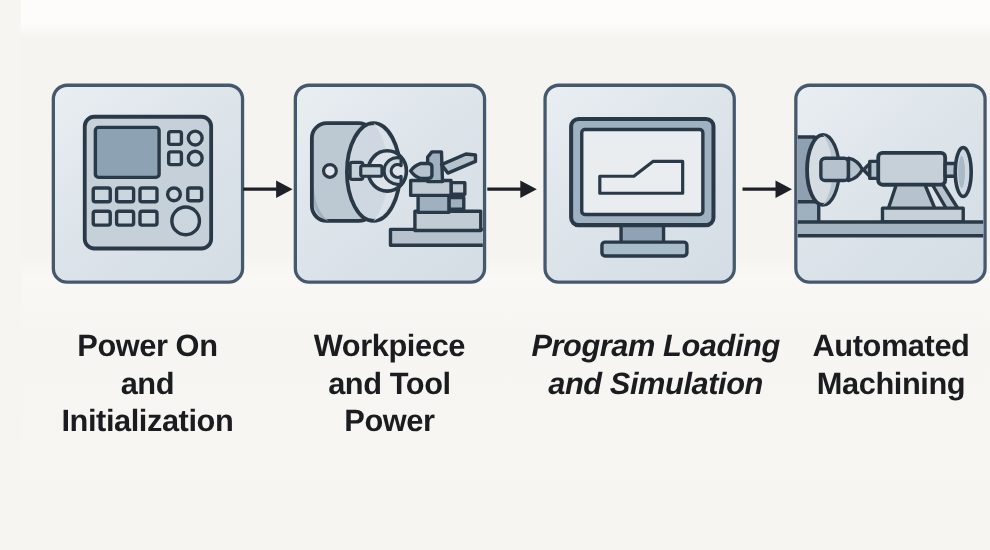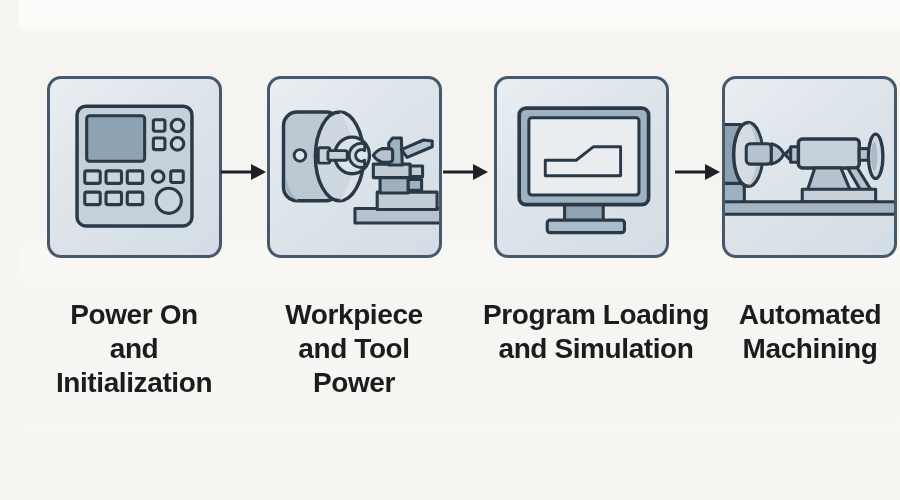--- a/index.html
+++ b/index.html
@@ -26,21 +26,21 @@
   .arrow-2{left:423px;}
   .arrow-3{left:655px;}
   .step-label{
     position:absolute;top:298px;width:260px;
     text-align:center;white-space:pre-line;
     font-size:28px;line-height:34px;font-weight:600;
     letter-spacing:-0.4px;color:#1a1c1f;
   }
   .label-1{left:-15px;}
   .label-2{left:205px;}
-  .label-3{left:447px;}
+  .label-3{left:447px;font-style:italic;}
   .label-4{left:661px;}
 </style>
 </head>
 <body>
 
 <div class="canvas">
 
   <div class="step-card card-1">
     <svg viewBox="0 0 175 182" fill="none" stroke="#2a3947" stroke-width="3.2" stroke-linejoin="round">
       <rect x="28" y="28" width="119" height="124" rx="9" fill="#c6d0d9" stroke-width="3.6"></rect>

